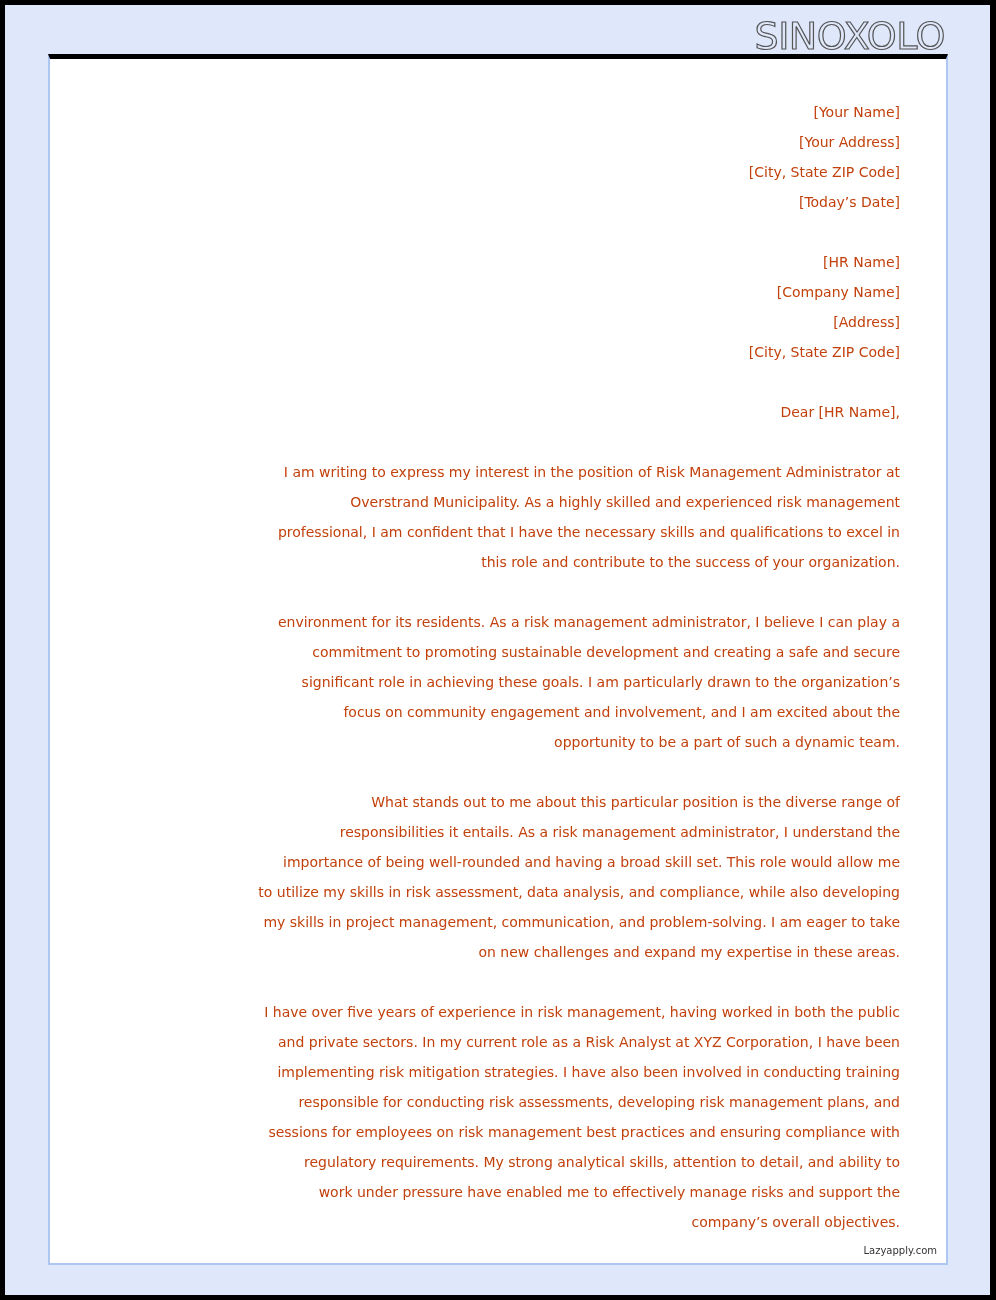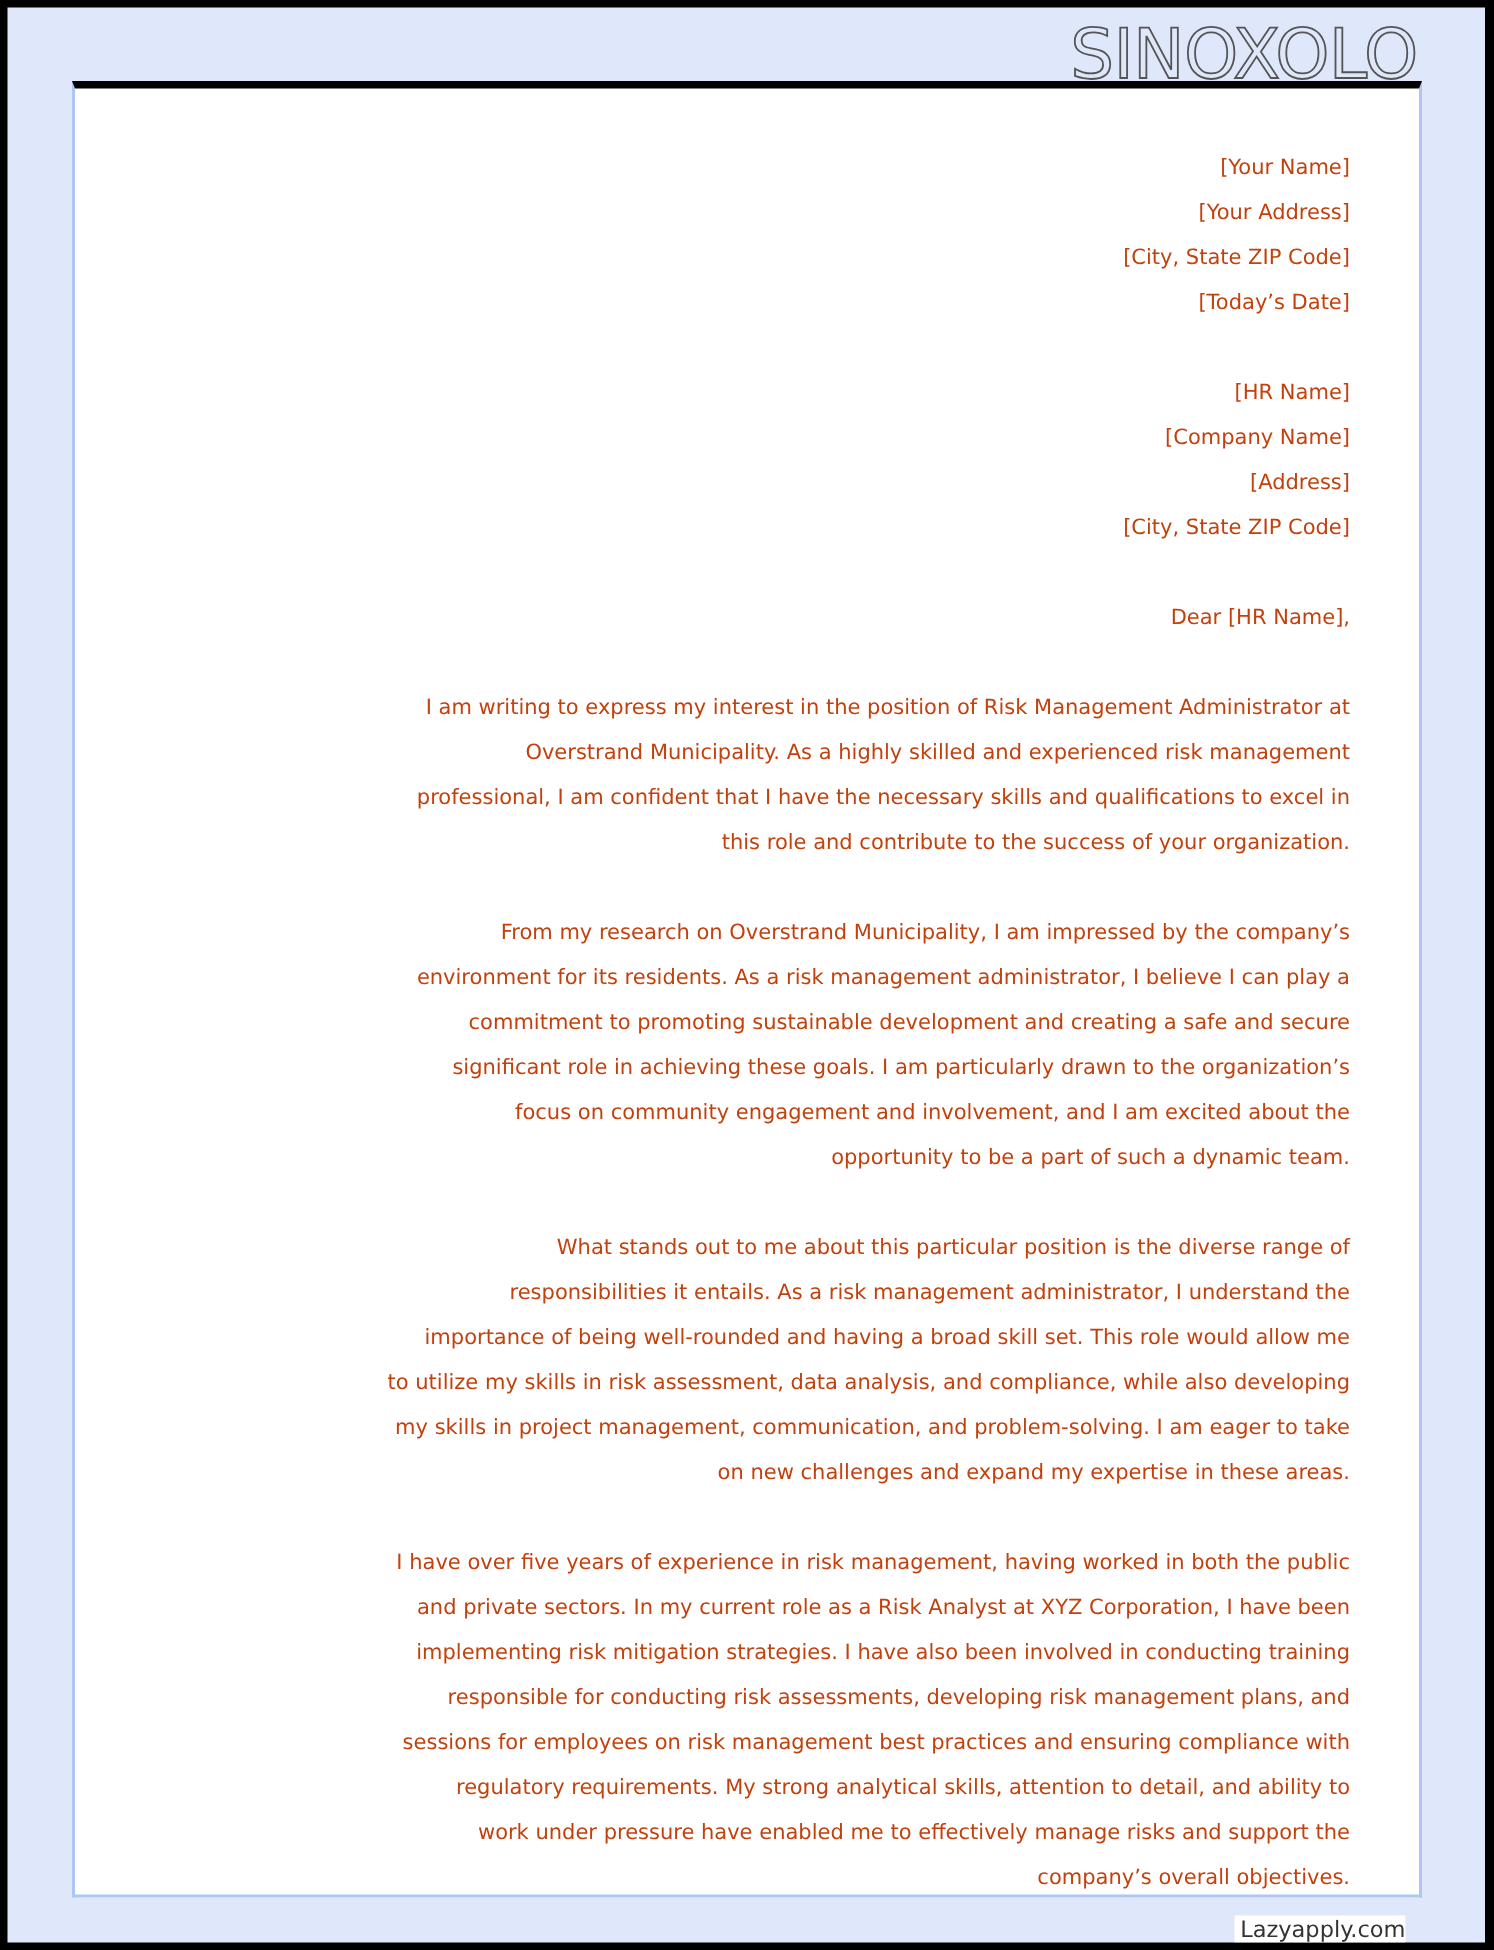--- a/index.html
+++ b/index.html
@@ -16,21 +16,21 @@
       left: 5px; top: 5px;
       width: 985px; height: 1290px;
       background: #dfe7fa;
       overflow: hidden;
     }
     .brand {
       position: absolute;
       right: 45px;
       top: 9px;
       font-family: "DejaVu Sans", sans-serif;
-      font-size: 46px;
+      font-size: 38px;
       letter-spacing: -0.5px;
       color: transparent;
       -webkit-text-stroke: 1.2px #555;
       line-height: 44px;
     }
     .page {
       position: absolute;
       left: 43px;
       top: 49px;
       width: 896px;
@@ -53,26 +53,25 @@
       z-index: 2;
       text-align: right;
     }
     .content .line { display: block; white-space: nowrap; height: 30px; }
     .content .gap { display: block; height: 30px; }
     .watermark {
       position: absolute;
       right: 53px;
       top: 1240px;
       font-family: "DejaVu Sans", sans-serif;
-      font-size: 15px;
+      font-size: 10px;
       color: #333;
       z-index: 3;
       background: #fff;
       padding-left: 4px;
-      margin-top: 32px;
     }
   </style>
 </head>
 <body>
 
 <div class="frame">
   <div class="brand">SINOXOLO</div>
 
   <div class="page"></div>
 
@@ -96,21 +95,20 @@
 
     <div>
       <span class="line">I am writing to express my interest in the position of Risk Management Administrator at</span>
       <span class="line">Overstrand Municipality. As a highly skilled and experienced risk management</span>
       <span class="line">professional, I am confident that I have the necessary skills and qualifications to excel in</span>
       <span class="line">this role and contribute to the success of your organization.</span>
     </div>
     <span class="gap"></span>
 
     <div>
-      <span class="line">From my research on Overstrand Municipality, I am impressed by the company’s</span>
       <span class="line">environment for its residents. As a risk management administrator, I believe I can play a</span>
       <span class="line">commitment to promoting sustainable development and creating a safe and secure</span>
       <span class="line">significant role in achieving these goals. I am particularly drawn to the organization’s</span>
       <span class="line">focus on community engagement and involvement, and I am excited about the</span>
       <span class="line">opportunity to be a part of such a dynamic team.</span>
     </div>
     <span class="gap"></span>
 
     <div>
       <span class="line">What stands out to me about this particular position is the diverse range of</span>

